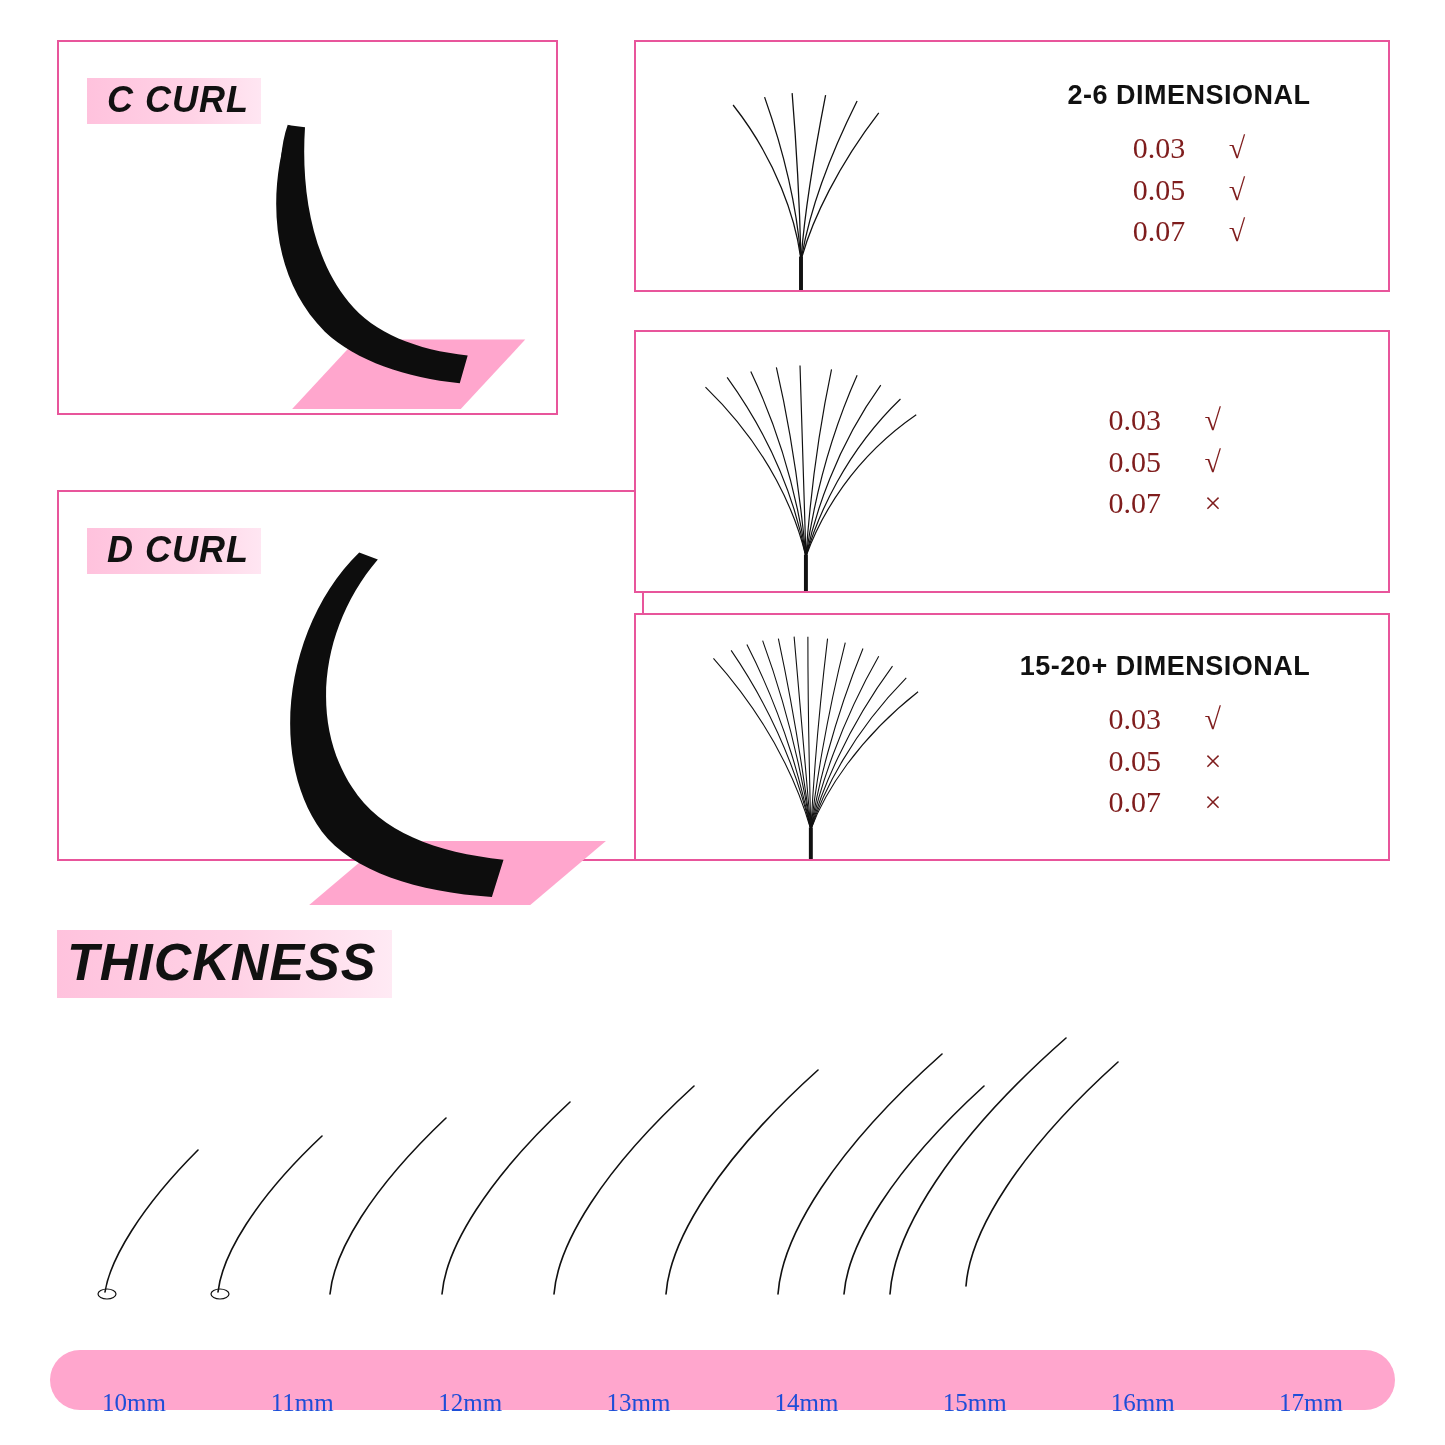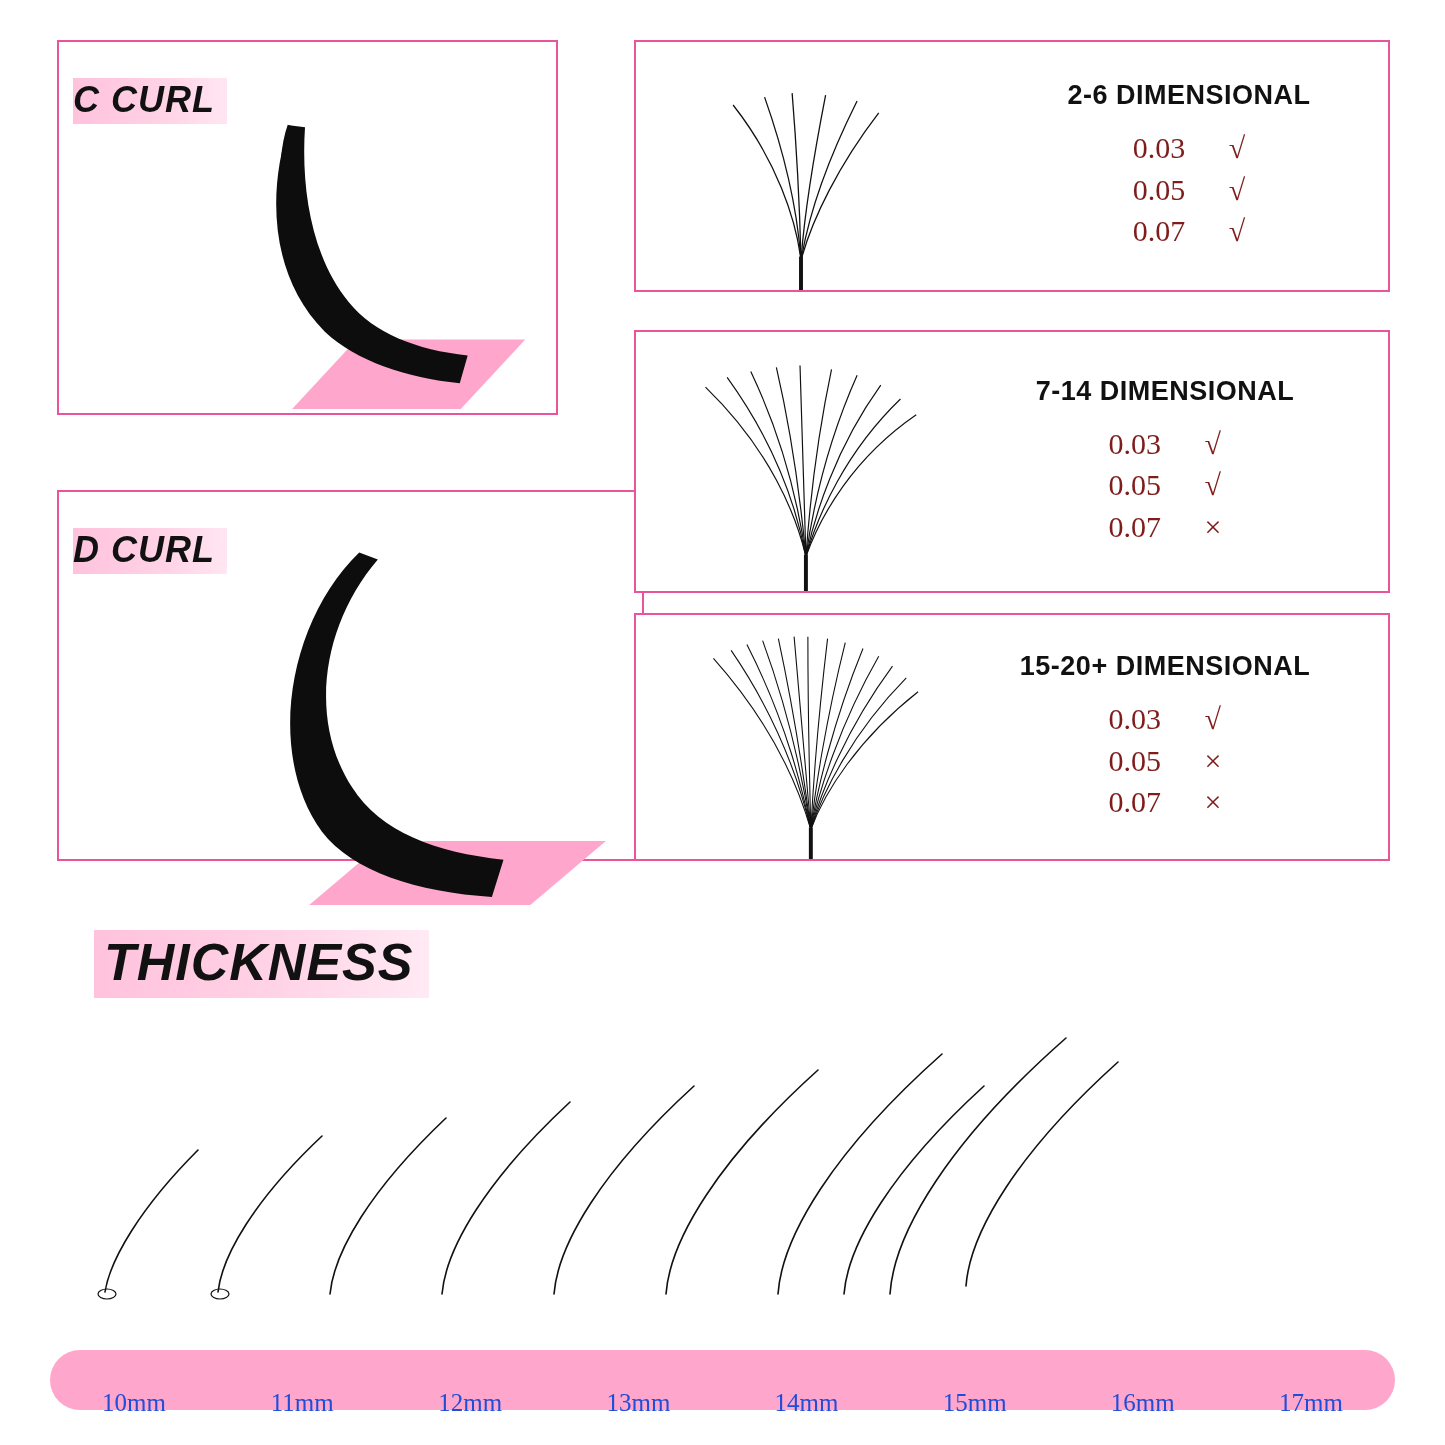--- a/index.html
+++ b/index.html
@@ -20,23 +20,23 @@
   .curl-panel {
     position: absolute;
     border: 2px solid #e8559b;
     background: #fff;
   }
   #curl-c { left: 57px; top: 40px; width: 501px; height: 375px; }
   #curl-d { left: 57px; top: 490px; width: 587px; height: 371px; text-align: center; }
 
   .curl-label {
     position: absolute;
-    left: 14px; top: 36px;
+    left: 28px; top: 36px;
     background: linear-gradient(90deg, #ffc2dd 0%, #ffd3e6 60%, #ffe6f2 100%);
-    padding: 4px 12px 6px 0;
+    padding: 4px 12px 6px 20px;
     font-family: "Liberation Sans", sans-serif;
     font-style: italic;
     font-weight: bold;
     font-size: 36px;
     letter-spacing: 1px;
     color: #111;
     line-height: 1;
   }
   .curl-art { position: absolute; inset: 0; }
 
@@ -92,21 +92,20 @@
     left: 57px; top: 930px;
     background: linear-gradient(90deg, #ffc2dd 0%, #ffd3e6 55%, #ffeaf4 100%);
     padding: 6px 16px 10px 10px;
     font-family: "Liberation Sans", sans-serif;
     font-style: italic;
     font-weight: bold;
     font-size: 52px;
     letter-spacing: 1px;
     color: #111;
     line-height: 1;
-    margin-left: 37px;
   }
 
   #lash-row {
     position: absolute;
     left: 50px;
     top: 960px;
     width: 1350px;
     height: 380px;
   }
 
@@ -193,21 +192,20 @@
         <path d="M170 238 L170 228 C 169 186, 166 114, 164 34"></path>
         <path d="M170 238 L170 228 C 173 186, 180 114, 196 38"></path>
         <path d="M170 238 L170 228 C 176 186, 190 116, 222 44"></path>
         <path d="M170 238 L170 228 C 179 186, 200 118, 246 54"></path>
         <path d="M170 238 L170 228 C 182 186, 210 122, 266 68"></path>
         <path d="M170 238 L170 228 C 185 186, 218 128, 282 84"></path>
       </g>
       <path d="M168 263 L168 226 L172 226 L172 263 Z" fill="#111"></path>
     </svg>
     <div class="dim-info">
-      <div class="dim-title">7-14 DIMENSIONAL</div>
       <div class="dim-rows">
         <div class="dim-row">
           <span class="val">0.03</span>
           <span class="mark">√</span>
         </div>
         <div class="dim-row">
           <span class="val">0.05</span>
           <span class="mark">√</span>
         </div>
         <div class="dim-row">

